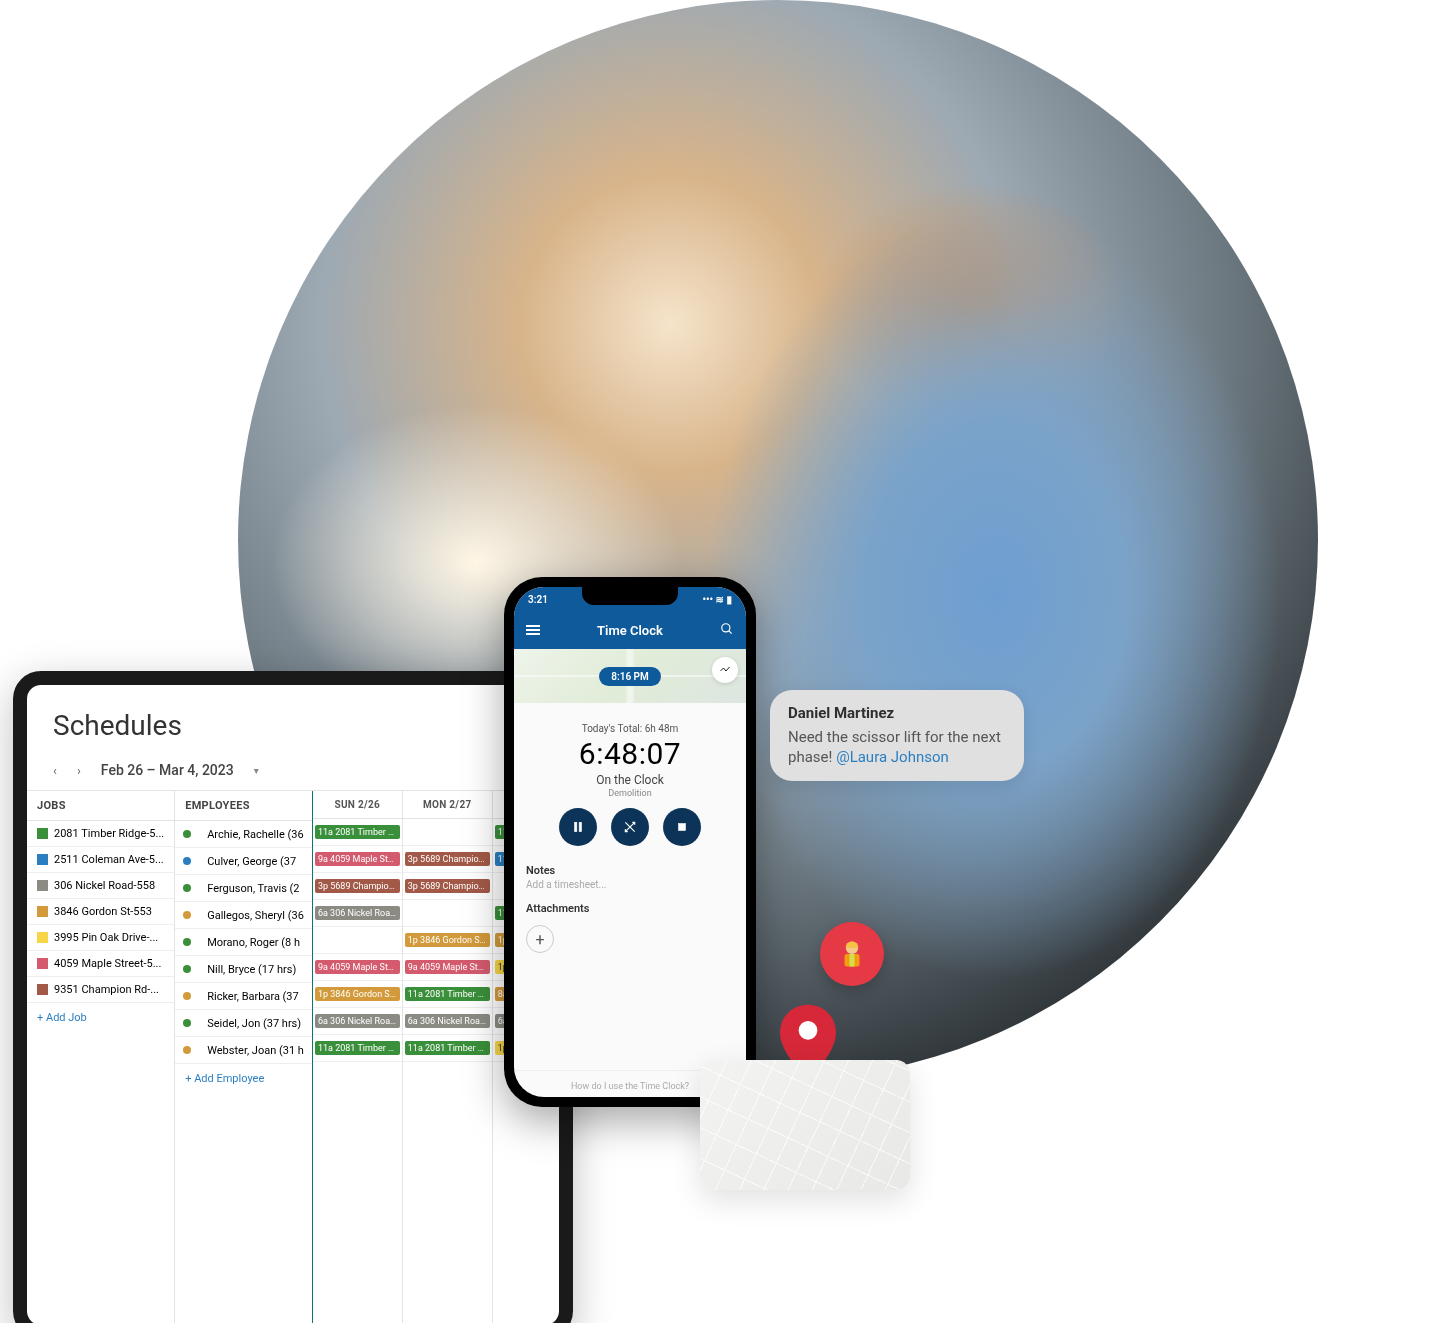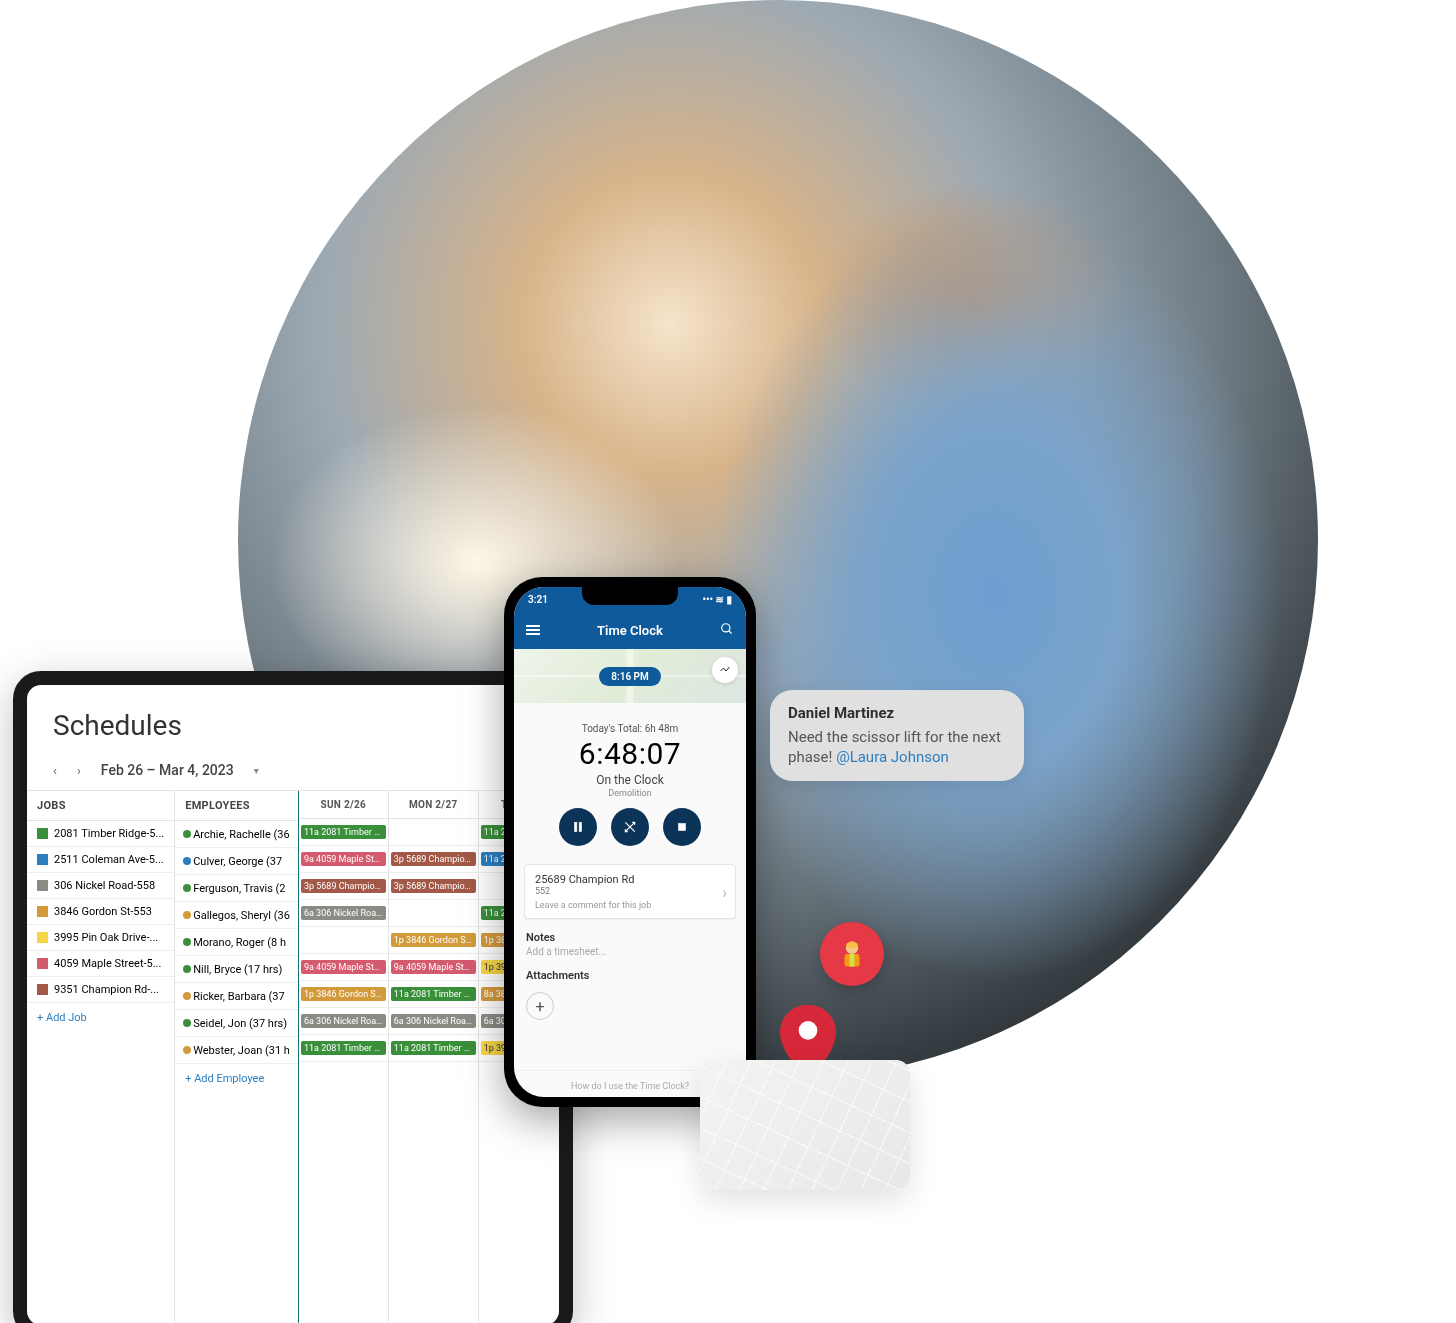--- a/index.html
+++ b/index.html
@@ -43,21 +43,21 @@
 .sched-nav .chev { cursor: pointer; color: #666; font-size: 13px; }
 .sched-nav .range { font-weight: 500; }
 .sched-grid { display: flex; flex: 1; border-top: 1px solid #e3e3e3; font-size: 11px; overflow: hidden; }
 .jobs-col { width: 156px; border-right: 1px solid #e3e3e3; }
 .jobs-col .col-head { padding: 8px 10px; font-weight: 700; color: #444; border-bottom: 1px solid #e3e3e3; letter-spacing: .3px; }
 .job-row { display: flex; align-items: center; gap: 6px; padding: 6px 10px; border-bottom: 1px solid #eee; white-space: nowrap; overflow: hidden; }
 .job-swatch { width: 11px; height: 11px; flex-shrink: 0; }
 .add-link { color: #2b7fc1; padding: 8px 10px; cursor: pointer; }
 .emp-col { width: 140px; border-right: 1px solid #0f766e; }
 .emp-col .col-head { padding: 8px 10px; font-weight: 700; color: #444; border-bottom: 1px solid #e3e3e3; letter-spacing: .3px; }
-.emp-row { display: flex; align-items: center; gap: 2px; padding: 6px 8px; border-bottom: 1px solid #eee; white-space: nowrap; overflow: hidden; height: 27px; }
+.emp-row { display: flex; align-items: center; gap: 16px; padding: 6px 8px; border-bottom: 1px solid #eee; white-space: nowrap; overflow: hidden; height: 27px; }
 .emp-dot { width: 8px; height: 8px; border-radius: 50%; flex-shrink: 0; }
 .day-cols { display: flex; flex: 1; }
 .day-col { border-right: 1px solid #e3e3e3; flex: 1; min-width: 78px; }
 .day-col .col-head { padding: 8px 4px; font-weight: 700; color: #555; border-bottom: 1px solid #e3e3e3; text-align: center; letter-spacing: .3px; font-size: 10px; }
 .day-cell { height: 27px; border-bottom: 1px solid #eee; display:flex; align-items:center; padding:0 2px; }
 .chip { display:inline-block; width:100%; padding: 2px 3px; border-radius: 2px; color: #fff; font-size: 9px; white-space: nowrap; overflow: hidden; text-overflow: ellipsis; }
 
 
 .phone {
   position: absolute;
@@ -369,25 +369,20 @@
               <polyline points="8 20 4 20 4 16"></polyline>
             </svg>
           </div>
         <div class="ctrl">
             <svg viewBox="0 0 24 24">
               <rect x="6" y="6" width="12" height="12"></rect>
             </svg>
           </div>
       </div>
     </div>
-    <div class="job-card">
-      <div class="addr">25689 Champion Rd</div>
-      <div class="code">552</div>
-      <div class="comment">Leave a comment for this job</div>
-    </div>
     <div class="section-lbl">Notes</div>
     <div class="section-hint">Add a timesheet...</div>
     <div class="section-lbl">Attachments</div>
     <div class="add-attach">+</div>
     <div class="footer-q">How do I use the Time Clock?</div>
   </div>
 </div>
 
 <div class="bubble">
   <div class="name">Daniel Martinez</div>

